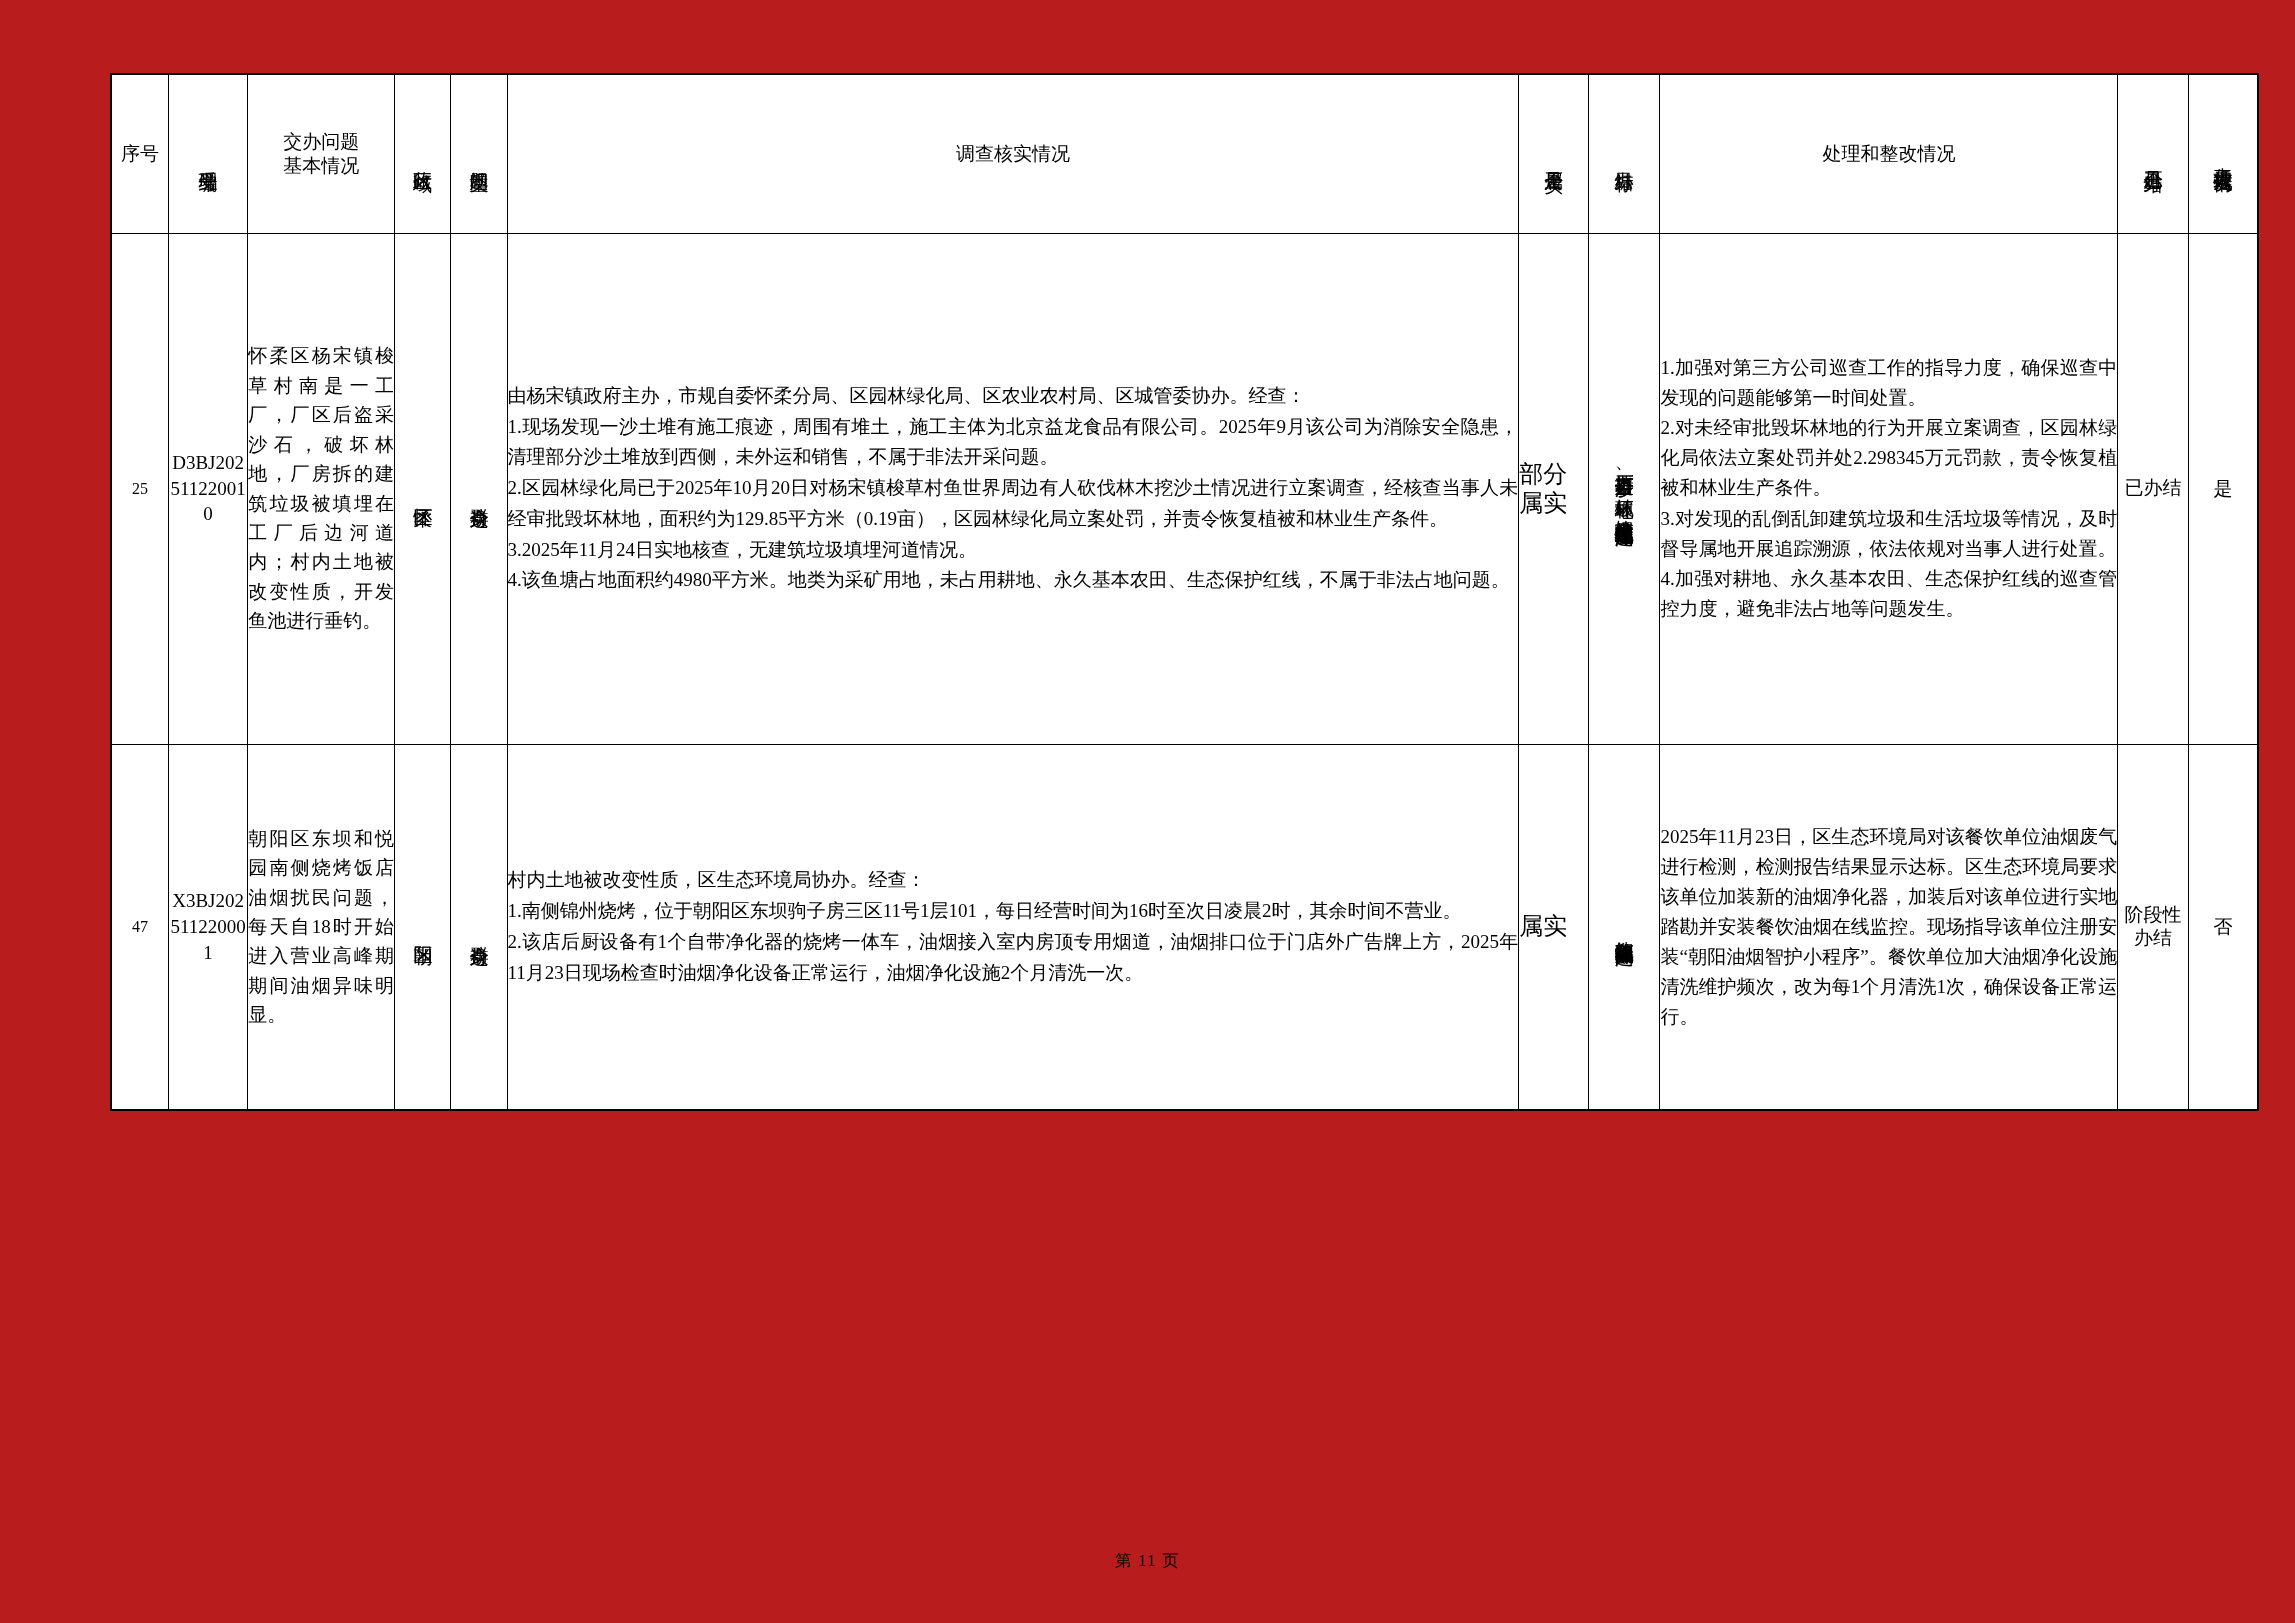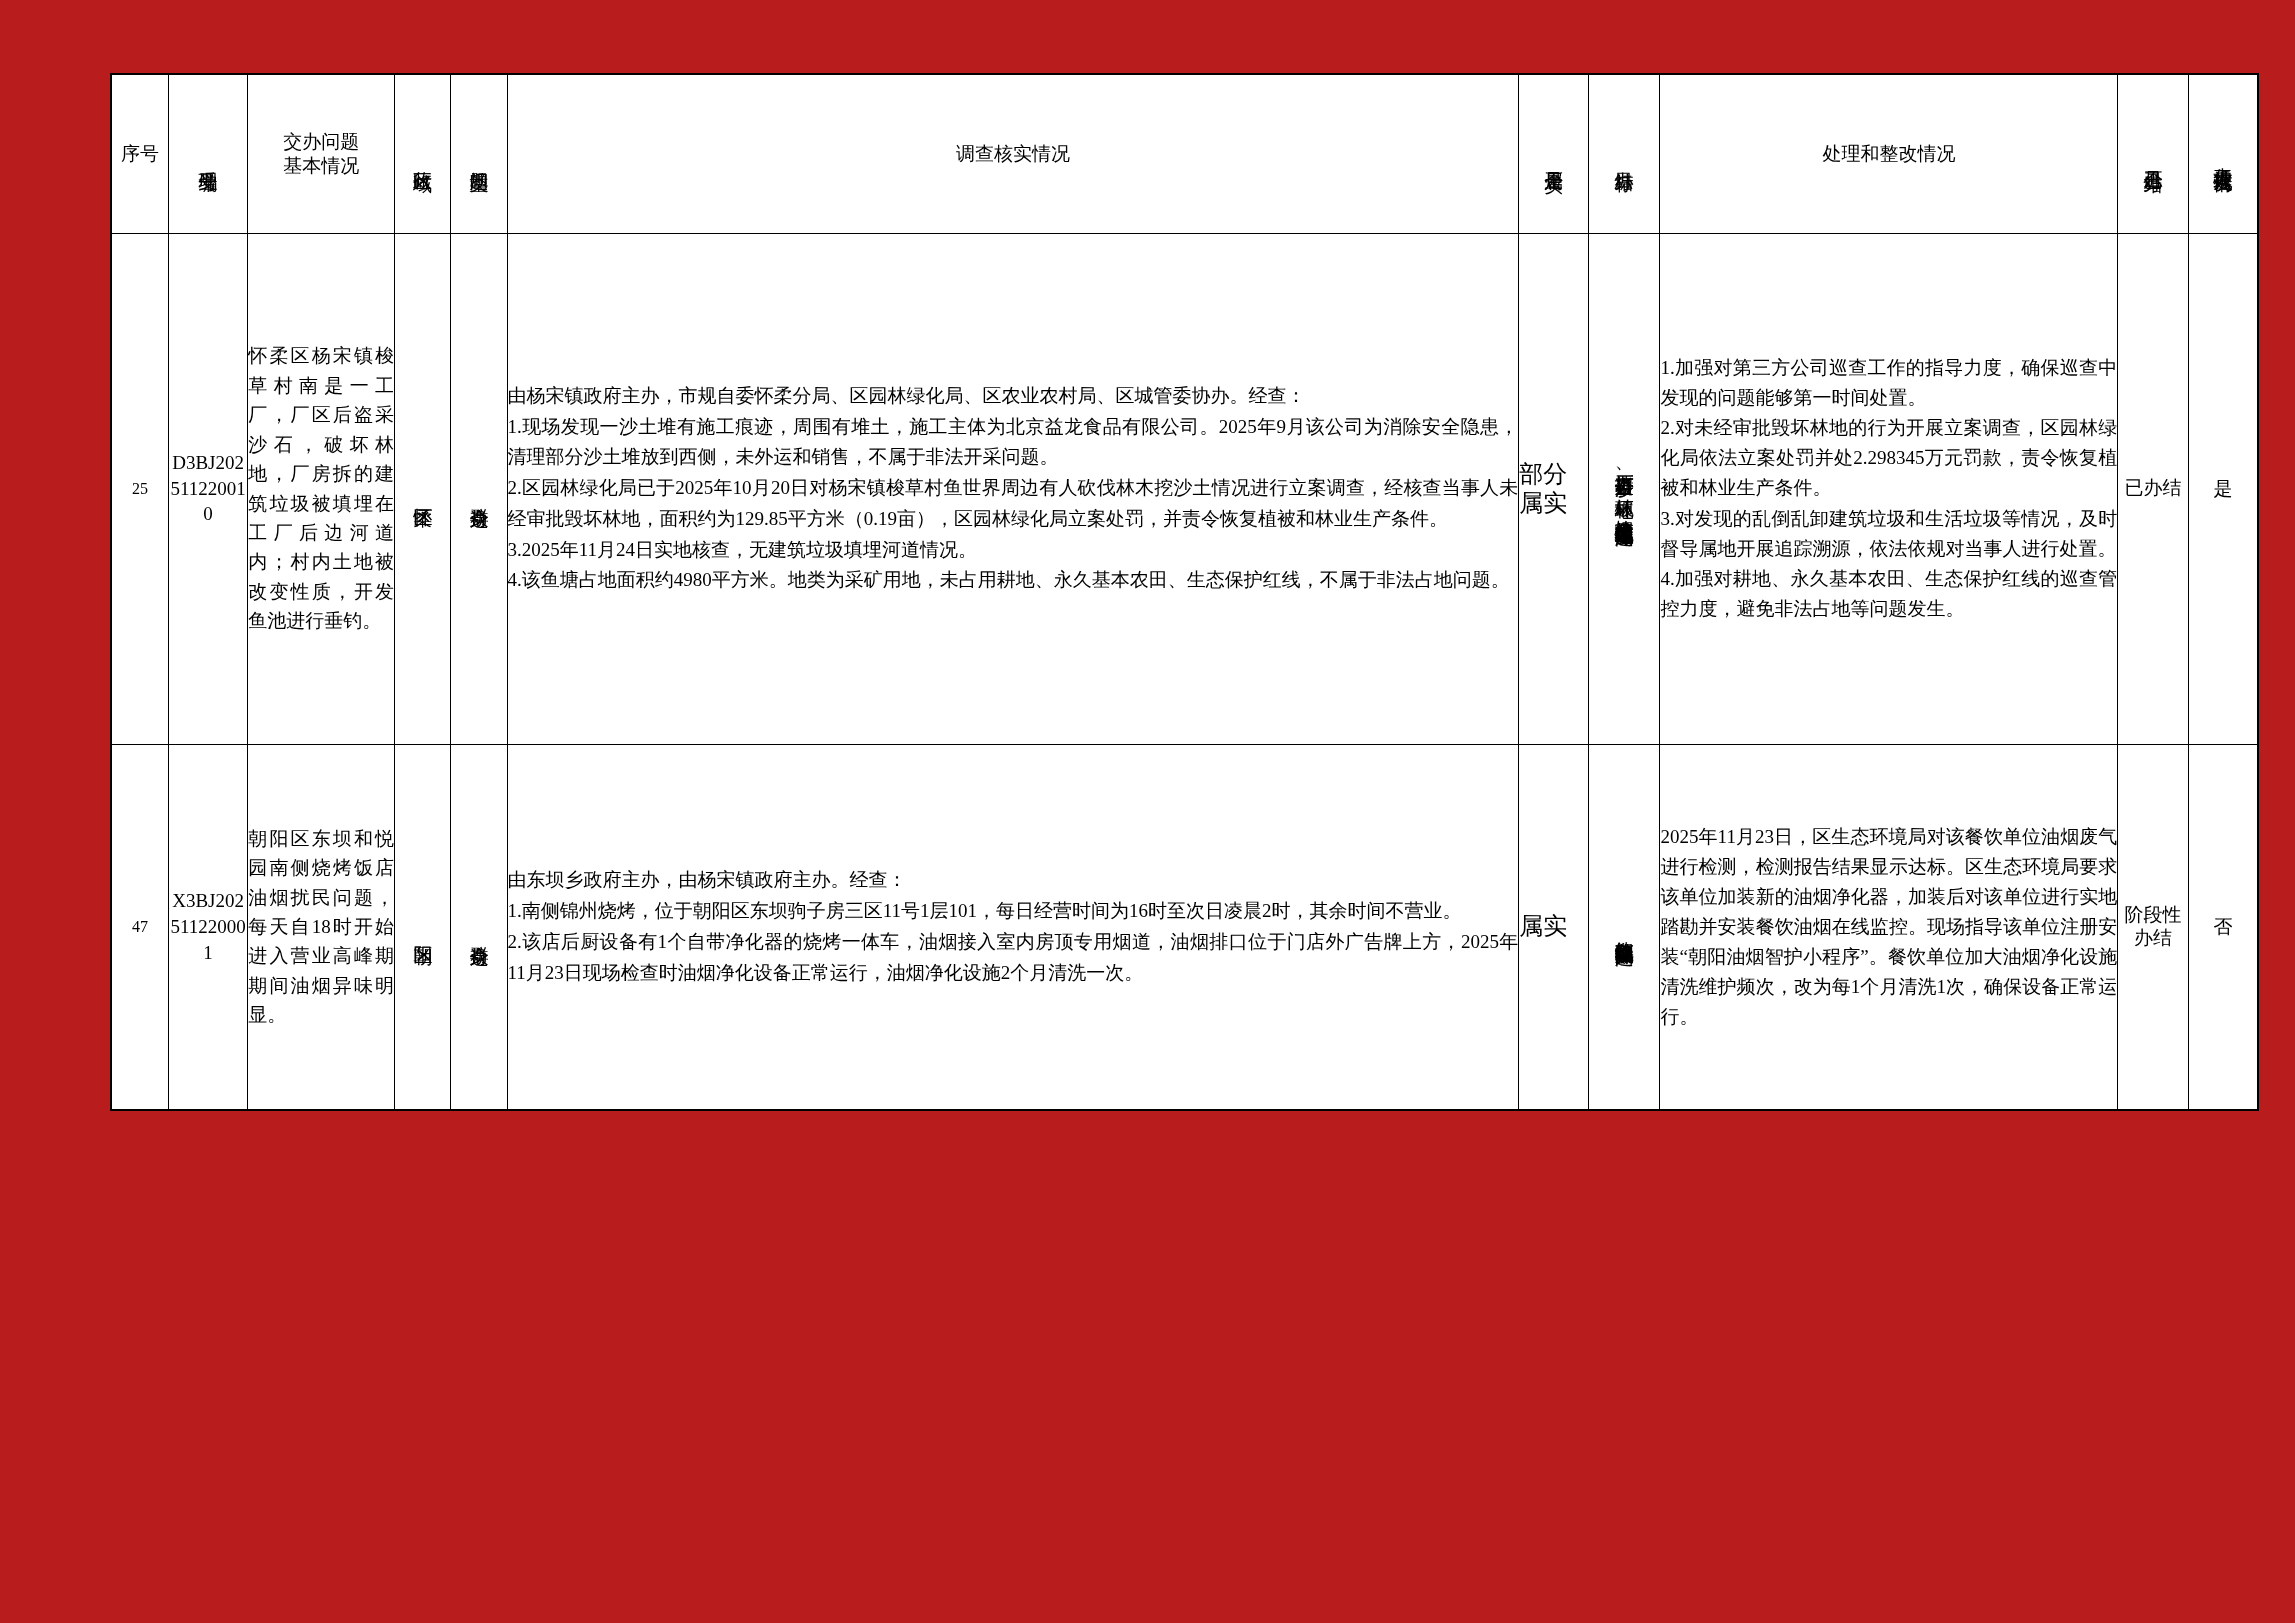--- a/index.html
+++ b/index.html
@@ -270,36 +270,37 @@
           <td class="c-code">X3BJ202511220001</td>
           <td class="c-basic">朝阳区东坝和悦园南侧烧烤饭店油烟扰民问题，每天自18时开始进入营业高峰期期间油烟异味明显。</td>
           <td class="c-region">
             <span class="v">朝阳区</span>
           </td>
           <td class="c-ptype">
             <span class="v">群众身边</span>
           </td>
           <td class="c-invest">
             <div class="lines">
-              <p>由东坝乡政府主办，由杨宋镇政府主办。经查：</p>
+              <p>村内土地被改变性质，区生态环境局协办。经查：</p>
               <p>1.南侧锦州烧烤，位于朝阳区东坝驹子房三区11号1层101，每日经营时间为16时至次日凌晨2时，其余时间不营业。</p>
               <p>2.该店后厨设备有1个自带净化器的烧烤一体车，油烟接入室内房顶专用烟道，油烟排口位于门店外广告牌上方，2025年11月23日现场检查时油烟净化设备正常运行，油烟净化设施2个月清洗一次。</p>
             </div>
           </td>
           <td class="c-true">属实</td>
           <td class="c-goal">
             <span class="v">有效化解油烟异味扰民问题</span>
           </td>
           <td class="c-fix">
             <div class="lines">
               <p>2025年11月23日，区生态环境局对该餐饮单位油烟废气进行检测，检测报告结果显示达标。区生态环境局要求该单位加装新的油烟净化器，加装后对该单位进行实地踏勘并安装餐饮油烟在线监控。现场指导该单位注册安装“朝阳油烟智护小程序”。餐饮单位加大油烟净化设施清洗维护频次，改为每1个月清洗1次，确保设备正常运行。</p>
             </div>
           </td>
           <td class="c-done">阶段性办结</td>
           <td class="c-resp">否</td>
         </tr>
       </tbody>
     </table>
   </div>
 
+  <div class="footer">第 11 页</div>
 
 </div>
 
 
 </body></html>

